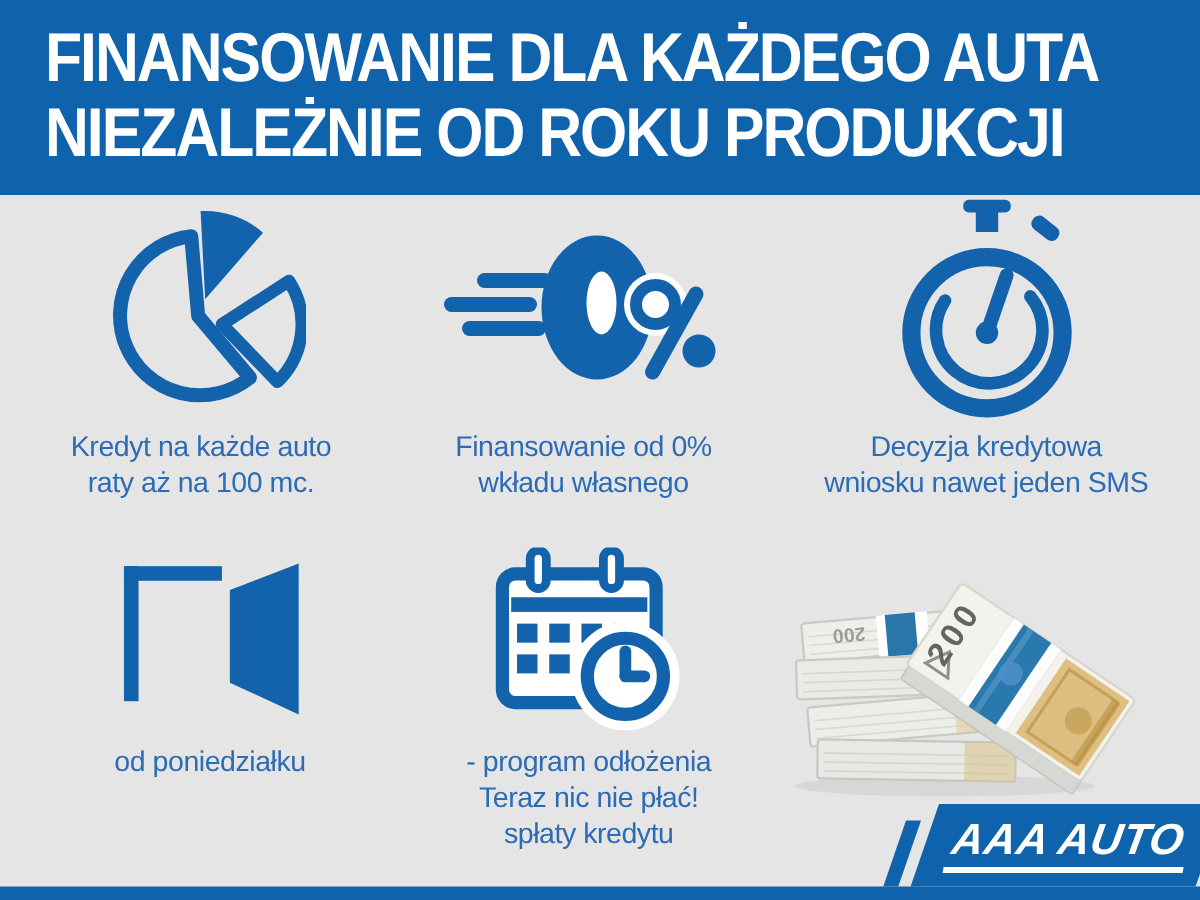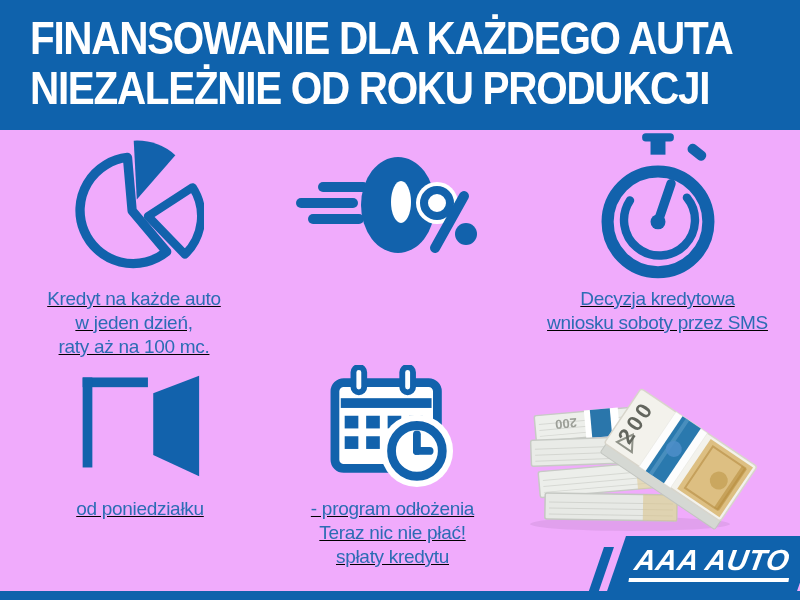--- a/index.html
+++ b/index.html
@@ -1,29 +1,29 @@
 <!DOCTYPE html>
 <html><head>
 <meta charset="utf-8">
 <style>
   html,body{margin:0;padding:0;}
   .stage{
-    position:relative;width:800px;height:600px;background:#f0abfc;
+    position:relative;width:800px;height:600px;background:#e5e5e5;
     overflow:hidden;font-family:"Liberation Sans",sans-serif;
   }
   
   .hdr{
     position:absolute;left:0;top:0;width:800px;height:130px;
     background:#0f62ac;color:#ffffff;box-sizing:border-box;
     padding:13px 0 0 30px;
   }
   .hdr-line{display:block;font-size:46px;line-height:50px;font-weight:bold;letter-spacing:-1.5px;white-space:nowrap;}
   .hdr-line>span{display:inline-block;transform:scaleX(.88);transform-origin:left center;}
   
-  .cell{position:absolute;text-align:center;text-decoration:underline;}
+  .cell{position:absolute;text-align:center;}
   .icon-box{display:flex;align-items:center;justify-content:center;}
   .row1 .icon-box{height:152px;}
   .row2 .icon-box{height:132px;}
   .cell .txt{margin-top:5px;color:#2c6cb4;font-size:19px;line-height:24px;font-weight:500;letter-spacing:-.3px;}
   .cell .txt span{display:block;}
   .c1{left:0;top:130px;width:268px;}
   .c2{left:268px;top:130px;width:242px;}
   .c3{left:515px;top:130px;width:285px;text-align:center;}
   .c4{left:0;top:360px;width:280px;}
   .c5{left:275px;top:360px;width:235px;}
@@ -56,56 +56,59 @@
   <div class="cell row1 c1">
     <div class="icon-box">
       <svg class="ic" width="140" height="140" viewBox="0 0 150 150">
         <path d="M 68,23 A 57,57 0 1 0 110,124 L 73,80 Z" fill="none" stroke="#1262ac" stroke-width="10" stroke-linejoin="round"></path>
         <path d="M 78,68 L 74.7,5 A 63,63 0 0 1 119.3,20.5 Z" fill="#1262ac"></path>
         <path d="M 90,86 L 137.8,55 A 57,57 0 0 1 129.6,127 Z" fill="none" stroke="#1262ac" stroke-width="9" stroke-linejoin="round"></path>
       </svg>
     </div>
     <div class="txt">
       <span>Kredyt na każde auto</span>
-      <span>w jeden dzień,</span>
       <span>raty aż na 100 mc.</span>
     </div>
   </div>
 
   <div class="cell row1 c2">
     <div class="icon-box">
       <svg class="ic" width="190" height="100" viewBox="0 0 190 100">
         <rect x="24" y="26" width="50" height="10" rx="5" fill="#1262ac"></rect>
         <rect x="2" y="42" width="62" height="10" rx="5" fill="#1262ac"></rect>
         <rect x="14" y="58" width="56" height="10" rx="5" fill="#1262ac"></rect>
         <ellipse cx="104" cy="49" rx="37" ry="48" fill="#1262ac"></ellipse>
         <ellipse cx="107" cy="46" rx="10" ry="21" fill="#ffffff"></ellipse>
         <circle cx="143" cy="47" r="21" fill="#ffffff"></circle>
         <circle cx="143" cy="47" r="13" fill="#ffffff" stroke="#1262ac" stroke-width="8"></circle>
         <line x1="141" y1="92" x2="170" y2="40" stroke="#1262ac" stroke-width="10" stroke-linecap="round"></line>
         <circle cx="172" cy="78" r="11" fill="#1262ac"></circle>
       </svg>
     </div>
+    <div class="txt">
+      <span>Finansowanie od 0%</span>
+      <span>wkładu własnego</span>
+    </div>
   </div>
 
   <div class="cell row1 c3">
     <div class="icon-box">
       <svg class="ic" width="140" height="150" viewBox="0 0 150 160">
         <rect x="58" y="2" width="34" height="9" rx="4" fill="#1262ac"></rect>
         <rect x="67" y="9" width="16" height="16" fill="#1262ac"></rect>
         <rect x="106" y="17" width="22" height="11" rx="5" fill="#1262ac" transform="rotate(38 117 22)"></rect>
         <circle cx="75" cy="97" r="54" fill="none" stroke="#1262ac" stroke-width="13"></circle>
         <path d="M 45,74 A 38,38 0 1 0 106,71" fill="none" stroke="#1262ac" stroke-width="9" stroke-linecap="round"></path>
         <line x1="75" y1="97" x2="89" y2="56" stroke="#1262ac" stroke-width="10" stroke-linecap="round"></line>
         <circle cx="75" cy="97" r="8" fill="#1262ac"></circle>
       </svg>
     </div>
     <div class="txt">
       <span>Decyzja kredytowa</span>
-      <span>wniosku soboty przez SMS</span>
+      <span>wniosku nawet jeden SMS</span>
     </div>
   </div>
 
   <div class="cell row2 c4">
     <div class="icon-box">
       <svg class="ic" width="150" height="122" viewBox="0 0 170 130">
         <rect x="20" y="10" width="74" height="11" fill="#1262ac"></rect>
         <rect x="20" y="10" width="11" height="102" fill="#1262ac"></rect>
         <polygon points="100,28 152,8 152,122 100,98" fill="#1262ac"></polygon>
       </svg>

